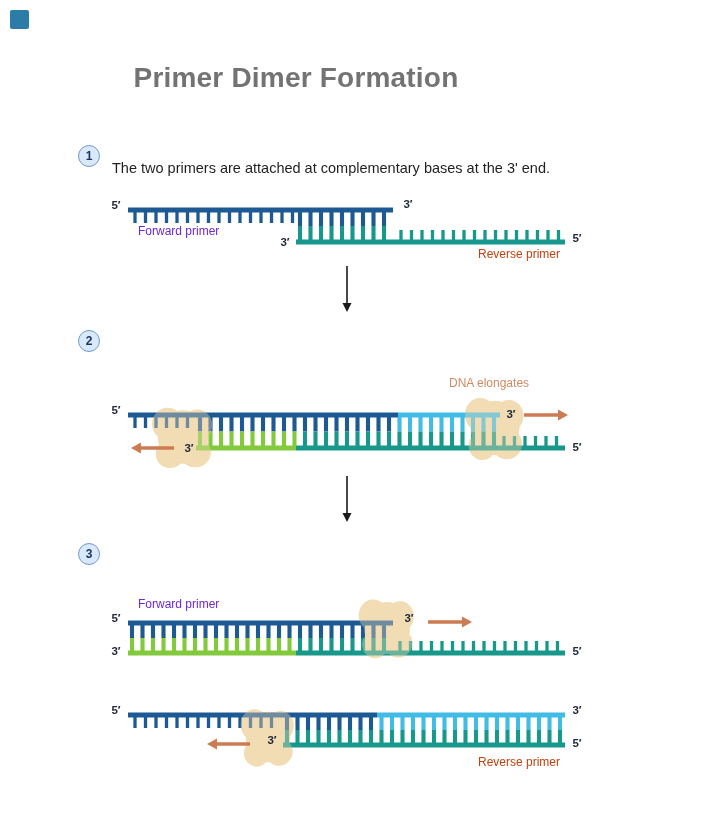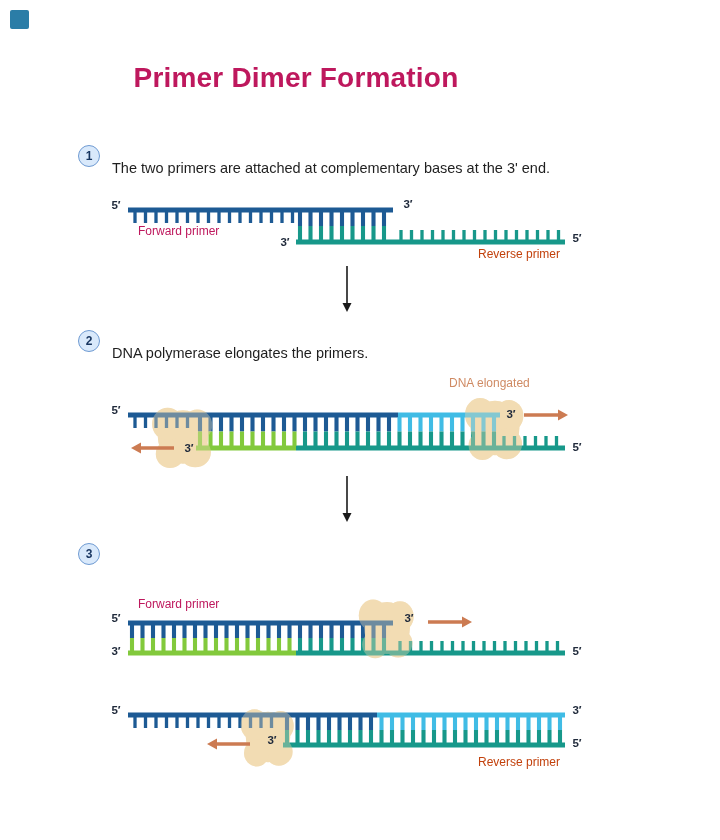--- a/index.html
+++ b/index.html
@@ -6,34 +6,34 @@
   body{
     width:720px;height:840px;position:relative;background:#ffffff;
     font-family:"Liberation Sans",sans-serif;overflow:hidden;
   }
   .logo-square{
     position:absolute;left:10px;top:10px;width:19px;height:19px;
     background:#2b7da7;border-radius:2px;
   }
   .page-title{
     position:absolute;left:0;top:62px;width:592px;text-align:center;
-    font-size:28px;font-weight:bold;color:#be185d;letter-spacing:0.2px;
+    font-size:28px;font-weight:bold;color:#737373;letter-spacing:0.2px;
   }
   .step{
     position:absolute;left:78px;display:flex;align-items:center;gap:12px;height:22px;
   }
   .step-1{top:145px}.step-2{top:330px}.step-3{top:543px}
   .step-circle{
     width:22px;height:22px;box-sizing:border-box;border:1.5px solid #6f9bd2;
     border-radius:50%;background:#d9e9fb;color:#16345f;font-size:12px;font-weight:bold;
     display:flex;align-items:center;justify-content:center;flex:0 0 auto;
   }
   .step-text{font-size:14.5px;color:#1f1f1f;white-space:nowrap;margin-top:24px;}
   .float-label{position:absolute;font-size:12px;white-space:nowrap;}
-  .lbl-fwd{color:#be185d}
+  .lbl-fwd{color:#6d28d9}
   .lbl-rev{color:#c2410c}
   .lbl-pol{color:#cf8a63}
   .fwd-1{left:138px;top:224px}
   .rev-1{left:478px;top:247px}
   .pol-2{left:449px;top:376px}
   .fwd-3{left:138px;top:597px}
   .rev-3{left:478px;top:755px}
   #diagram-layer{position:absolute;left:0;top:0;}
 </style>
 </head>
@@ -42,29 +42,28 @@
 <div class="logo-square"></div>
 
 <div class="page-title">Primer Dimer Formation</div>
 
 <div class="step step-1">
   <div class="step-circle">1</div>
   <div class="step-text">The two primers are attached at complementary bases at the 3' end.</div>
 </div>
 <div class="step step-2">
   <div class="step-circle">2</div>
-  <div class="step-text">DNA polymerase elongates the primers.</div>
 </div>
 <div class="step step-3">
   <div class="step-circle">3</div>
 </div>
 
 <div class="float-label lbl-fwd fwd-1">Forward primer</div>
 <div class="float-label lbl-rev rev-1">Reverse primer</div>
-<div class="float-label lbl-pol pol-2">DNA elongated</div>
+<div class="float-label lbl-pol pol-2">DNA elongates</div>
 <div class="float-label lbl-fwd fwd-3">Forward primer</div>
 <div class="float-label lbl-rev rev-3">Reverse primer</div>
 
 <svg id="diagram-layer" width="720" height="840" viewBox="0 0 720 840">
     <g>
       <line x1="347" y1="266" x2="347" y2="304" stroke="#1a1a1a" stroke-width="1.6"></line>
       <polygon points="347,312 342.5,303 351.5,303" fill="#1a1a1a"></polygon>
     </g>
     <g>
       <line x1="347" y1="476" x2="347" y2="514" stroke="#1a1a1a" stroke-width="1.6"></line>

